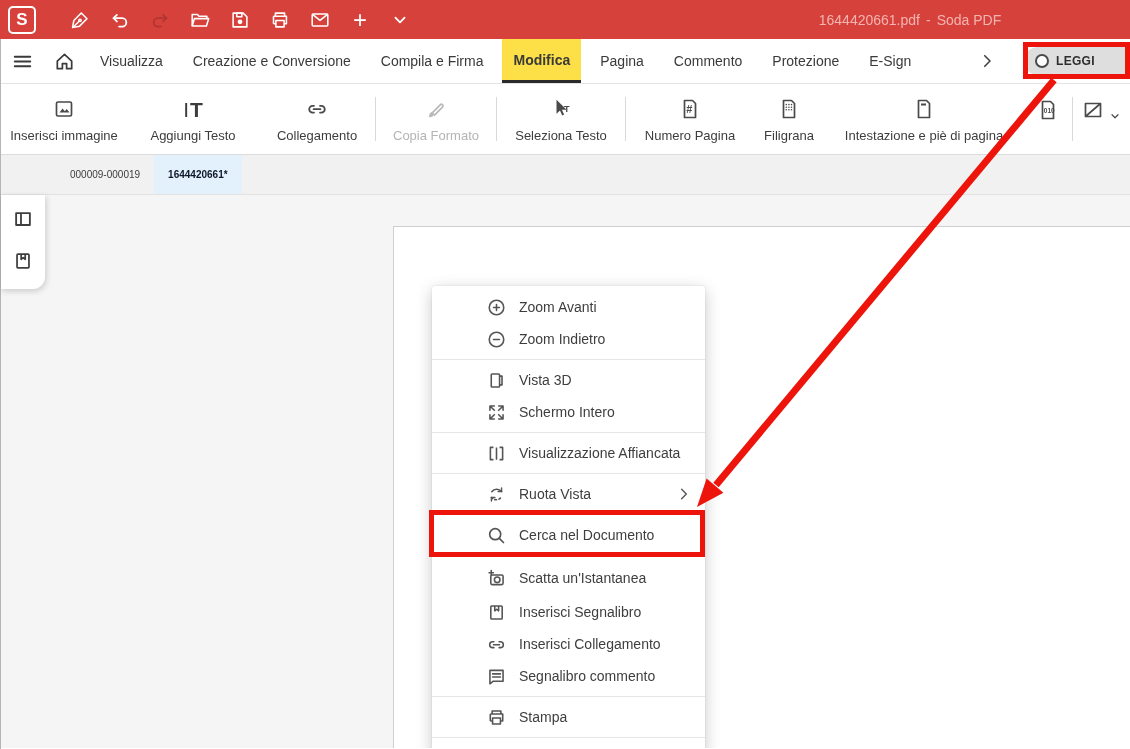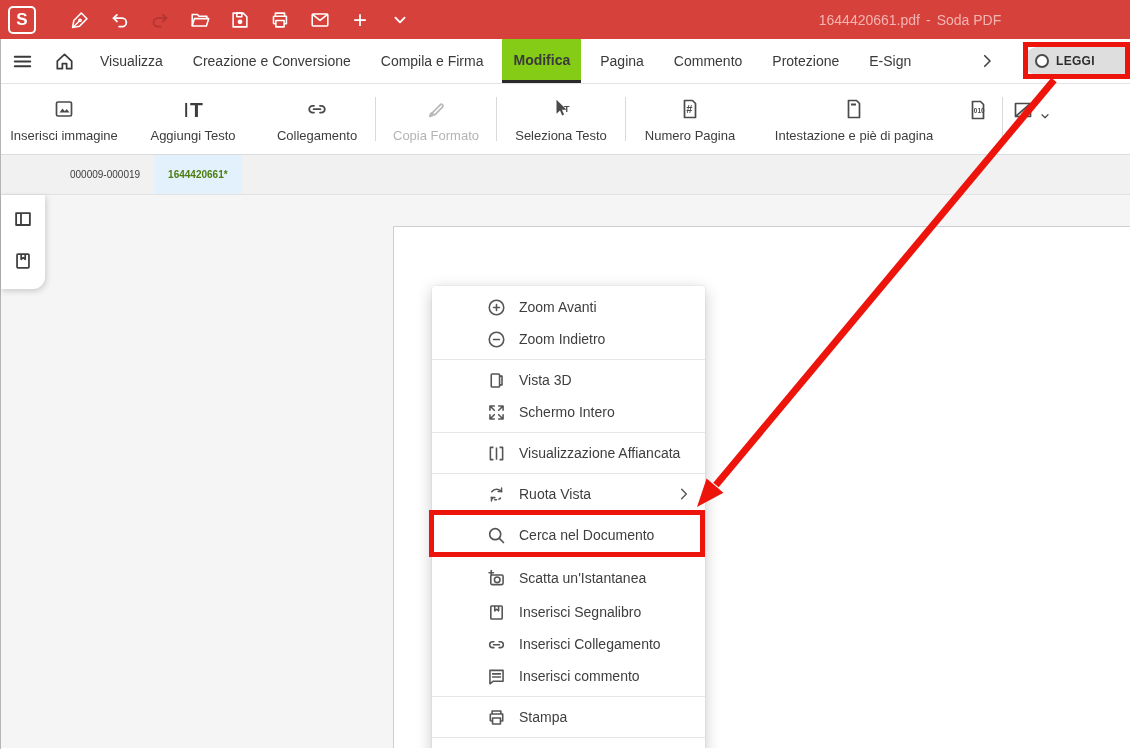--- a/index.html
+++ b/index.html
@@ -19,21 +19,21 @@
   .win-title span { margin:0 3px; }
 
   
   .chrome { position:relative; height:710px; border-left:1px solid #b5b5b5; }
 
   
   .menubar { height:45px; background:#fff; border-bottom:1px solid #e3e3e3; display:flex; align-items:stretch; }
   .mb-iconbtn { width:42px; display:flex; align-items:center; justify-content:center; color:#3a3a3a; cursor:pointer; }
   .mb-iconbtn svg { width:23px; height:23px; }
   .mtab { display:flex; align-items:center; padding:0 11px; margin:0 4px; font-size:14px; color:#3a3a3a; cursor:pointer; white-space:nowrap; }
-  .mtab.active { background:#84cc16; border-bottom:3px solid #2a2a2a; font-weight:bold; }
+  .mtab.active { background:#fde047; border-bottom:3px solid #2a2a2a; font-weight:bold; }
   .mb-overflow { margin-left:auto; width:26px; display:flex; align-items:center; justify-content:center; color:#444; cursor:pointer; }
   .mb-overflow svg { width:18px; height:18px; }
   .leggi-wrap { width:130px; display:flex; align-items:center; }
   .leggi-btn { margin-left:24px; height:28px; width:106px; background:#dedede; border-radius:15px 0 0 15px;
                display:flex; align-items:center; gap:7px; padding-left:11px; font-size:12px; font-weight:bold;
                color:#2d2d2d; cursor:pointer; letter-spacing:.3px; }
   .leggi-circle { width:14px; height:14px; border:2px solid #4a4a4a; border-radius:50%; background:#fff; }
 
   
   .toolbar { height:71px; background:#fff; border-bottom:1px solid #dcdcdc; display:flex; align-items:center; }
@@ -46,21 +46,21 @@
   .t-sep { width:1px; height:44px; background:#d9d9d9; flex:none; }
   .it-glyph { font-size:21px; line-height:22px; color:#3d3d3d; }
   .it-glyph .i { font-weight:300; margin-right:1px; }
   .it-glyph .t { font-weight:bold; }
   .whiteout-group { display:flex; align-items:center; gap:4px; color:#4a4a4a; }
   .whiteout-group svg.small { width:12px; height:12px; }
 
   
   .tabstrip { height:40px; background:#f1f1f1; border-bottom:1px solid #e2e2e2; display:flex; align-items:stretch; padding-left:55px; }
   .dtab { display:flex; align-items:center; padding:12px 14px; font-size:10px; color:#3c3c3c; cursor:pointer; white-space:nowrap; }
-  .dtab.active { background:#e3f1fc; color:#4d7c0f; font-weight:bold; }
+  .dtab.active { background:#e3f1fc; color:#0f172a; font-weight:bold; }
   .canvas { position:relative; height:553px; background:#f5f5f5; overflow:hidden; }
   .page { position:absolute; left:392px; top:31px; right:0; bottom:0; background:#fff;
           border-left:1px solid #cfcfcf; border-top:1px solid #cfcfcf; }
 
   
   .sidepanel { position:absolute; left:0; top:156px; width:44px; height:94px; background:#fff;
                border-radius:0 0 12px 0; box-shadow:1px 2px 6px rgba(0,0,0,.18); z-index:5;
                display:flex; flex-direction:column; align-items:center; padding-top:10px; gap:14px; }
   .sp-btn { width:28px; height:28px; display:flex; align-items:center; justify-content:center; color:#3f3f3f; cursor:pointer; }
   .sp-btn svg { width:22px; height:22px; }
@@ -233,20 +233,39 @@
       <div class="t-sep"></div>
       <div class="t-btn" style="width:128px">
         <span class="t-ic">
           <svg viewBox="0 0 24 24" fill="none" stroke="currentColor" stroke-width="1.7" stroke-linejoin="round">
               <path d="M6.5 3.5h8l3 3v14h-11z"></path>
               <text x="8.3" y="15.5" font-size="11" font-weight="bold" fill="currentColor" stroke="none" font-family="Liberation Sans, sans-serif">#</text>
             </svg>
         </span>
         <span>Numero Pagina</span>
       </div>
+      <div class="t-btn" style="width:70px">
+        <span class="t-ic">
+          <svg viewBox="0 0 24 24" fill="none" stroke="currentColor" stroke-width="1.7" stroke-linejoin="round">
+              <path d="M6.5 3.5h8l3 3v14h-11z"></path>
+              <g fill="currentColor" stroke="none">
+                <circle cx="9.3" cy="7.6" r=".8"></circle>
+                <circle cx="11.9" cy="7.6" r=".8"></circle>
+                <circle cx="14.5" cy="7.6" r=".8"></circle>
+                <circle cx="9.3" cy="10.2" r=".8"></circle>
+                <circle cx="11.9" cy="10.2" r=".8"></circle>
+                <circle cx="14.5" cy="10.2" r=".8"></circle>
+                <circle cx="9.3" cy="12.8" r=".8"></circle>
+                <circle cx="11.9" cy="12.8" r=".8"></circle>
+                <circle cx="14.5" cy="12.8" r=".8"></circle>
+              </g>
+            </svg>
+        </span>
+        <span>Filigrana</span>
+      </div>
       <div class="t-btn" style="width:200px">
         <span class="t-ic">
           <svg viewBox="0 0 24 24" fill="none" stroke="currentColor" stroke-width="1.7" stroke-linejoin="round">
               <path d="M6.5 3.5h8l3 3v14h-11z"></path>
               <rect x="9" y="6.5" width="5" height="2" fill="currentColor" stroke="none"></rect>
             </svg>
         </span>
         <span>Intestazione e piè di pagina</span>
       </div>
       <div class="t-btn" style="width:48px">
@@ -385,21 +404,21 @@
             </span>
           <span class="cm-lbl">Inserisci Collegamento</span>
         </div>
         <div class="cm-item">
           <span class="cm-ic">
               <svg viewBox="0 0 24 24" fill="none" stroke="currentColor" stroke-width="1.8" stroke-linejoin="round">
                 <path d="M4.5 5h15v12.5H8l-3.5 2.8z"></path>
                 <path d="M7.5 9h9M7.5 12.5h9" stroke-linecap="round"></path>
               </svg>
             </span>
-          <span class="cm-lbl">Inserisci commento</span>
+          <span class="cm-lbl">Segnalibro commento</span>
         </div>
         <div class="cm-div"></div>
         <div class="cm-item">
           <span class="cm-ic">
               <svg viewBox="0 0 24 24" fill="none" stroke="currentColor" stroke-width="1.8" stroke-linejoin="round">
                 <path d="M7 8V4.5h10V8"></path>
                 <path d="M4.9 8h14.2v8h-2.6M4.9 16V8M4.9 16h2.6"></path>
                 <path d="M7.5 12.5h9v7h-9z"></path>
               </svg>
             </span>

